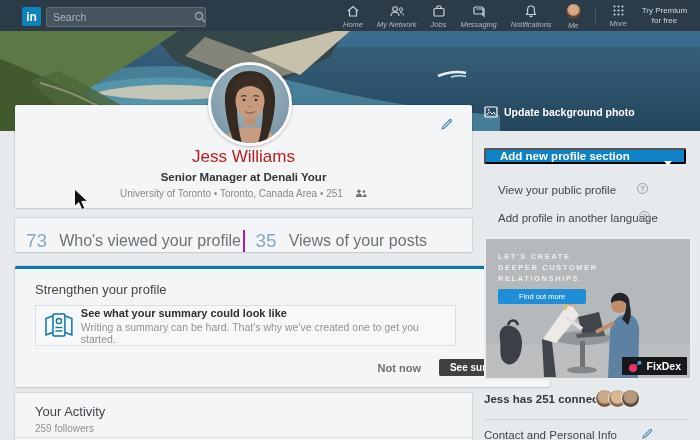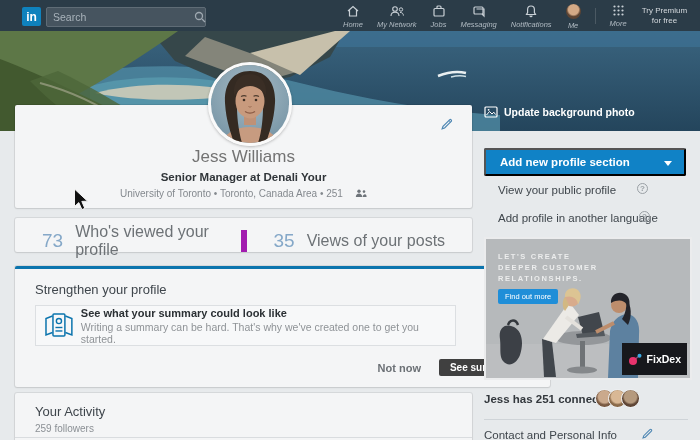--- a/index.html
+++ b/index.html
@@ -31,32 +31,32 @@
   
   .hero{position:absolute;left:0;top:31px;width:700px;height:100px;z-index:1;}
   .hero svg{display:block;width:700px;height:100px;}
 
   
   .card{position:absolute;background:#f4f5f6;border-radius:2px;
         box-shadow:0 0 0 1px rgba(0,0,0,.07),0 1px 2px rgba(0,0,0,.08);}
   .profile-card{left:15px;top:105px;width:457px;height:103px;z-index:5;text-align:center;}
   .pencil{position:absolute;cursor:pointer;}
   .profile-pencil{right:18px;top:12px;}
-  .pname{margin-top:42px;font-size:17px;color:#737373;}
+  .pname{margin-top:42px;font-size:17px;color:#b91c1c;}
   .pheadline{margin-top:4px;font-size:11.5px;font-weight:bold;color:#303539;}
   .pmeta{margin-top:5px;font-size:10px;color:#84898e;display:flex;align-items:center;justify-content:center;gap:12px;}
 
   .avatar{position:absolute;left:208px;top:62px;width:78px;height:78px;border-radius:50%;
           border:3px solid #fafafa;overflow:hidden;z-index:6;cursor:pointer;
           box-shadow:0 1px 3px rgba(0,0,0,.25);}
   .avatar svg{display:block;}
 
   .stats-card{left:15px;top:218px;width:457px;height:34px;display:flex;z-index:5;}
-  .stat{flex:1;display:flex;align-items:center;padding-left:27px;cursor:pointer;margin-top:12px;}
-  .stat + .stat{border-left:6px solid #a21caf;}
+  .stat{flex:1;display:flex;align-items:center;padding-left:11px;cursor:pointer;margin-top:12px;}
+  .stat + .stat{border-left:2px solid #a21caf;}
   .stat .num{font-size:19px;color:#85a8c8;font-weight:400;}
   .stat .slabel{font-size:16px;color:#6d7276;margin-left:12px;}
 
   .strength-card{left:15px;top:266px;width:535px;height:118px;border-top:3px solid #0b74ad;z-index:5;}
   .strength-title{position:absolute;left:20px;top:13px;font-size:13px;color:#3f464c;}
   .suggest-box{position:absolute;left:20px;top:36px;width:421px;height:41px;border:1px solid #dcdfe2;
                background:#f7f8f9;display:flex;align-items:center;padding-left:8px;box-sizing:border-box;}
   .suggest-box .stext{margin-left:7px;}
   .stext .t1{font-size:11px;font-weight:bold;color:#2b3034;}
   .stext .t2{font-size:10.5px;color:#8f9397;margin-top:2px;}
@@ -68,38 +68,38 @@
 
   .activity-card{left:15px;top:393px;width:457px;height:60px;z-index:5;}
   .activity-title{position:absolute;left:20px;top:11px;font-size:13px;color:#3f464c;}
   .followers{position:absolute;left:20px;top:30px;font-size:10px;color:#8b9095;}
   .activity-divider{position:absolute;left:0;right:0;top:44px;border-top:1px solid #d9dcdf;}
 
   
   .updatebg{position:absolute;left:484px;top:106px;display:flex;align-items:center;gap:6px;
             z-index:10;cursor:pointer;}
   .updatebg span{color:#fff;font-size:10.5px;font-weight:bold;}
-  .addsection{position:absolute;left:484px;top:148px;width:202px;height:28px;background:#1082c6;
+  .addsection{position:absolute;left:484px;top:148px;width:202px;height:16px;background:#1082c6;
               border-radius:2px;display:flex;align-items:center;padding-left:14px;box-sizing:border-box;
               color:#fff;font-size:11.5px;font-weight:bold;cursor:pointer;z-index:5;}
   .caret{position:absolute;right:12px;top:11px;width:0;height:0;border-left:4px solid transparent;
          border-right:4px solid transparent;border-top:5px solid #fff;}
   .siderow{position:absolute;left:498px;font-size:11.5px;color:#3f464c;cursor:pointer;z-index:5;}
   .helpicon{position:absolute;width:11px;height:11px;border:1px solid #9aa0a5;border-radius:50%;
             color:#9aa0a5;font-size:8px;font-weight:bold;display:flex;align-items:center;
             justify-content:center;box-sizing:border-box;cursor:pointer;z-index:5;}
 
   .ad{position:absolute;left:484px;top:237px;width:204px;height:139px;background:#b6b9bb;
       border:2px solid #ebeced;z-index:5;cursor:pointer;overflow:hidden;}
   .ad-copy{position:absolute;left:12px;top:12px;z-index:3;}
   .ad-copy div{font-size:7.5px;font-weight:bold;letter-spacing:1.6px;color:#eceded;line-height:11px;}
   .ad-cta{position:absolute;left:12px;top:50px;background:#1f8ed8;color:#fff;font-size:7.5px;
-          padding:3px 7px;border-radius:2px;z-index:3;cursor:pointer;}
+          padding:3px 21px;border-radius:2px;z-index:3;cursor:pointer;}
   .ad-scene{position:absolute;left:0;bottom:0;z-index:1;}
-  .fixdex{position:absolute;right:3px;bottom:3px;height:32px;background:#17181c;display:flex;
+  .fixdex{position:absolute;right:3px;bottom:3px;height:18px;background:#17181c;display:flex;
           align-items:center;padding:0 6px;gap:4px;z-index:4;}
   .fixdex span{color:#fff;font-size:10.5px;font-weight:bold;}
 
   .connections{position:absolute;left:484px;top:389px;width:204px;height:20px;z-index:5;cursor:pointer;}
   .connections .clabel{position:absolute;left:0;top:4px;font-size:11.5px;font-weight:bold;color:#33383d;}
   .cavatars{position:absolute;left:111px;top:0;display:flex;}
   .cav{width:17px;height:17px;border-radius:50%;border:1.5px solid #eef0f2;}
   .cav + .cav{margin-left:-6px;}
   .cav1{background:radial-gradient(circle at 50% 40%,#caa98c 0 45%,#7a5a42 60%);}
   .cav2{background:radial-gradient(circle at 50% 40%,#d9b895 0 45%,#8a6a4a 60%);}

